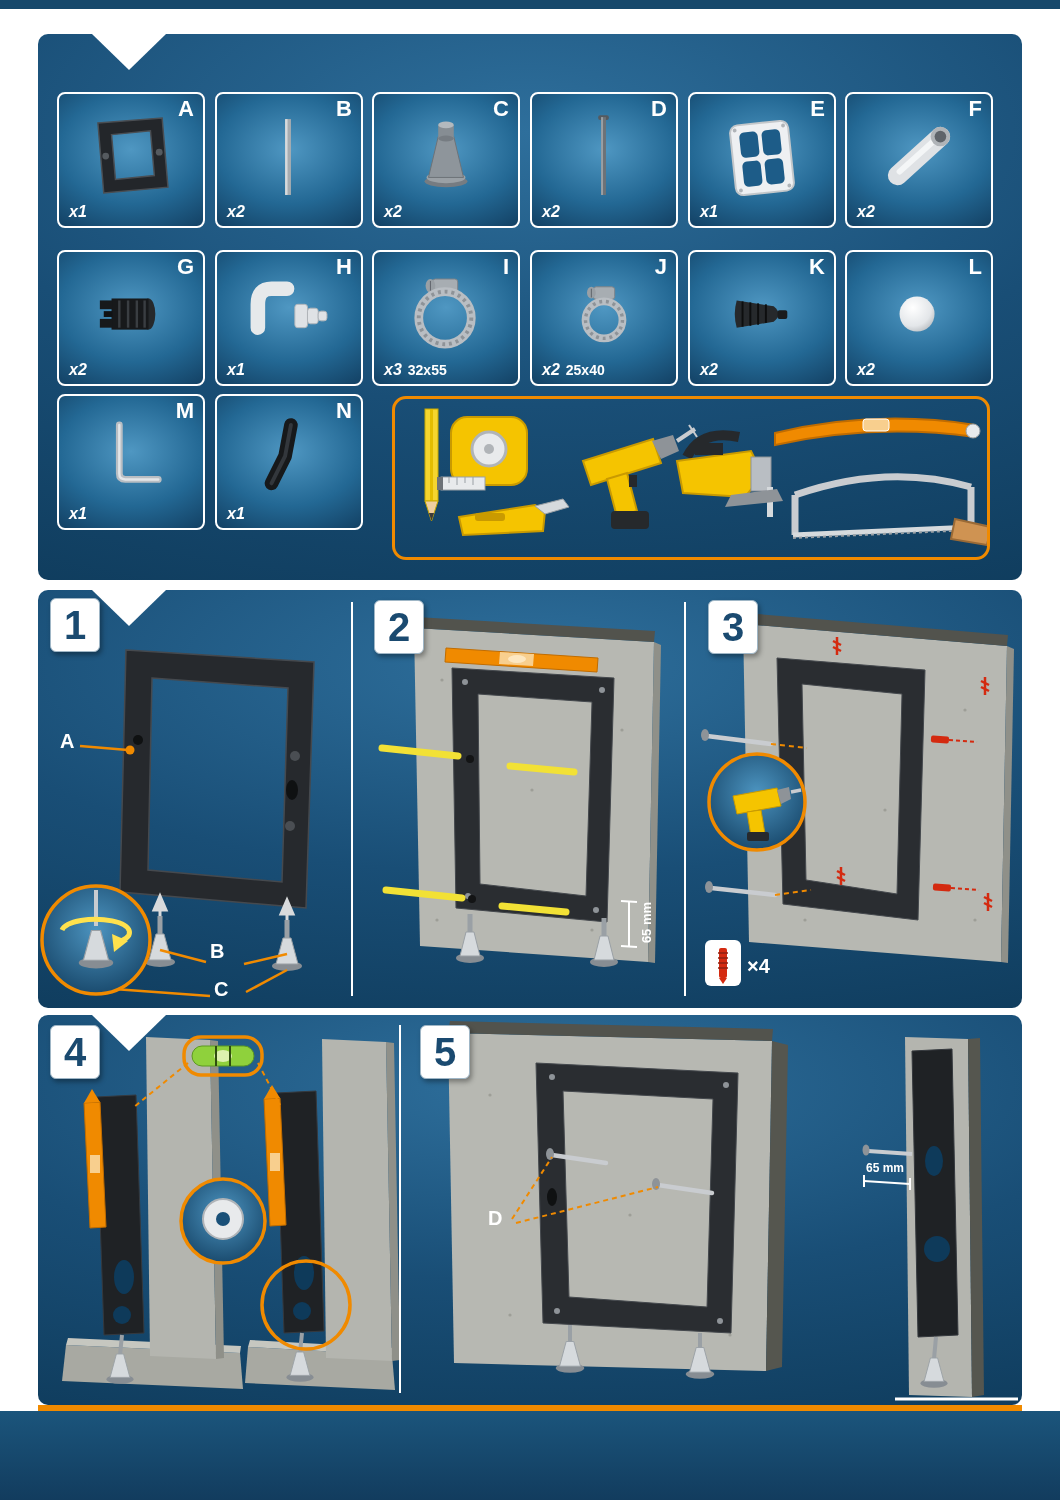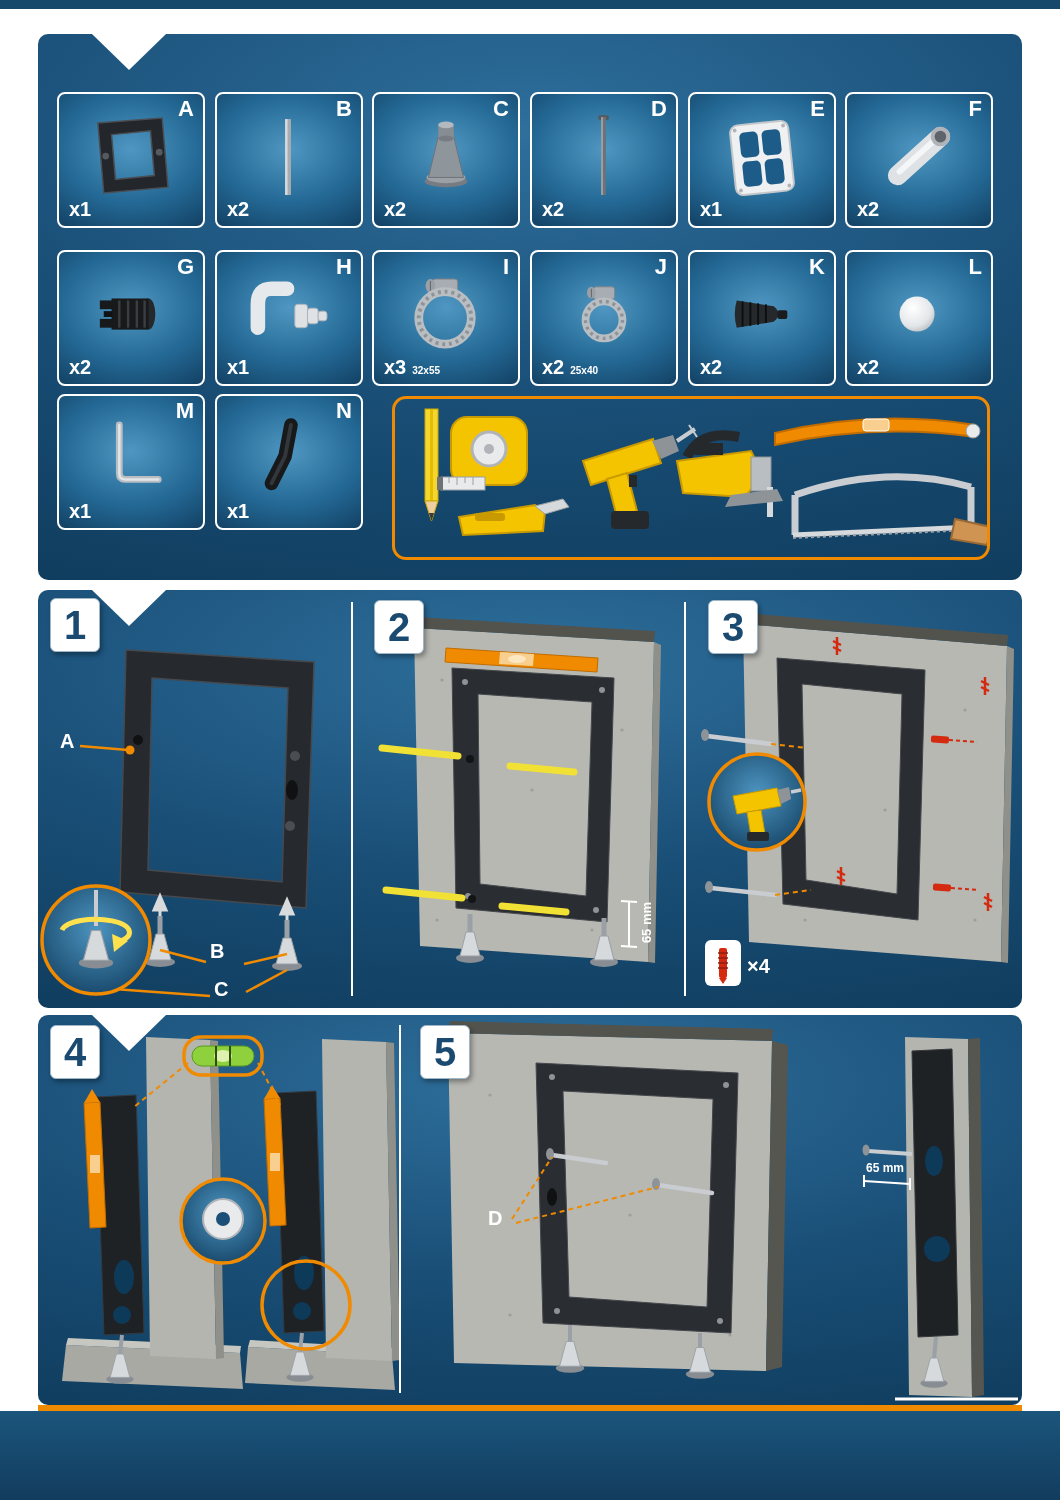--- a/index.html
+++ b/index.html
@@ -11,22 +11,22 @@
          background:radial-gradient(120% 100% at 50% 18%, #2e6f9c 0%, #194e76 50%, #0e3a5a 100%);}
   .panel-parts{top:34px;height:546px;}
   .panel-steps-a{top:590px;height:418px;}
   .panel-steps-b{top:1015px;height:390px;}
   .notch{position:absolute;left:54px;top:0;width:74px;height:36px;background:#fff;
          clip-path:polygon(0 0,100% 0,50% 100%);z-index:7;}
   .part-box{position:absolute;width:148px;height:136px;box-sizing:border-box;border:2px solid #fff;border-radius:8px;
             background:radial-gradient(90% 75% at 50% 42%, #4f97c2 0%, #236894 55%, #113c5e 100%);}
   .part-letter{position:absolute;top:2px;right:9px;color:#fff;font-weight:bold;font-size:22px;}
   .part-qty-row{position:absolute;left:10px;bottom:5px;display:flex;align-items:baseline;gap:6px;color:#fff;font-weight:bold;}
-  .part-qty{font-size:20px;}
-  .part-size{font-size:10px;}
+  .part-qty{font-size:16px;font-style:italic;}
+  .part-size{font-size:14px;}
   .part-art{position:absolute;left:0;top:18px;width:100%;height:92px;}
   .tools-box{position:absolute;left:354px;top:362px;width:598px;height:164px;box-sizing:border-box;
              border:3px solid #f08a00;border-radius:14px;}
   .divider-v{position:absolute;width:2px;background:#fff;z-index:3;}
   .badge{position:absolute;width:48px;height:52px;background:#fff;border:1px solid #9fb6c6;border-radius:6px;
          box-shadow:2px 3px 5px rgba(0,0,0,.35);display:flex;align-items:center;justify-content:center;z-index:8;}
   .badge span{color:#1a4a70;font-size:40px;font-weight:bold;line-height:1;}
   .step-svg{position:absolute;z-index:2;}
   .step-label{position:absolute;color:#fff;font-weight:bold;font-size:20px;z-index:6;}
   .small-label{position:absolute;color:#fff;font-weight:bold;font-size:13px;z-index:6;}

